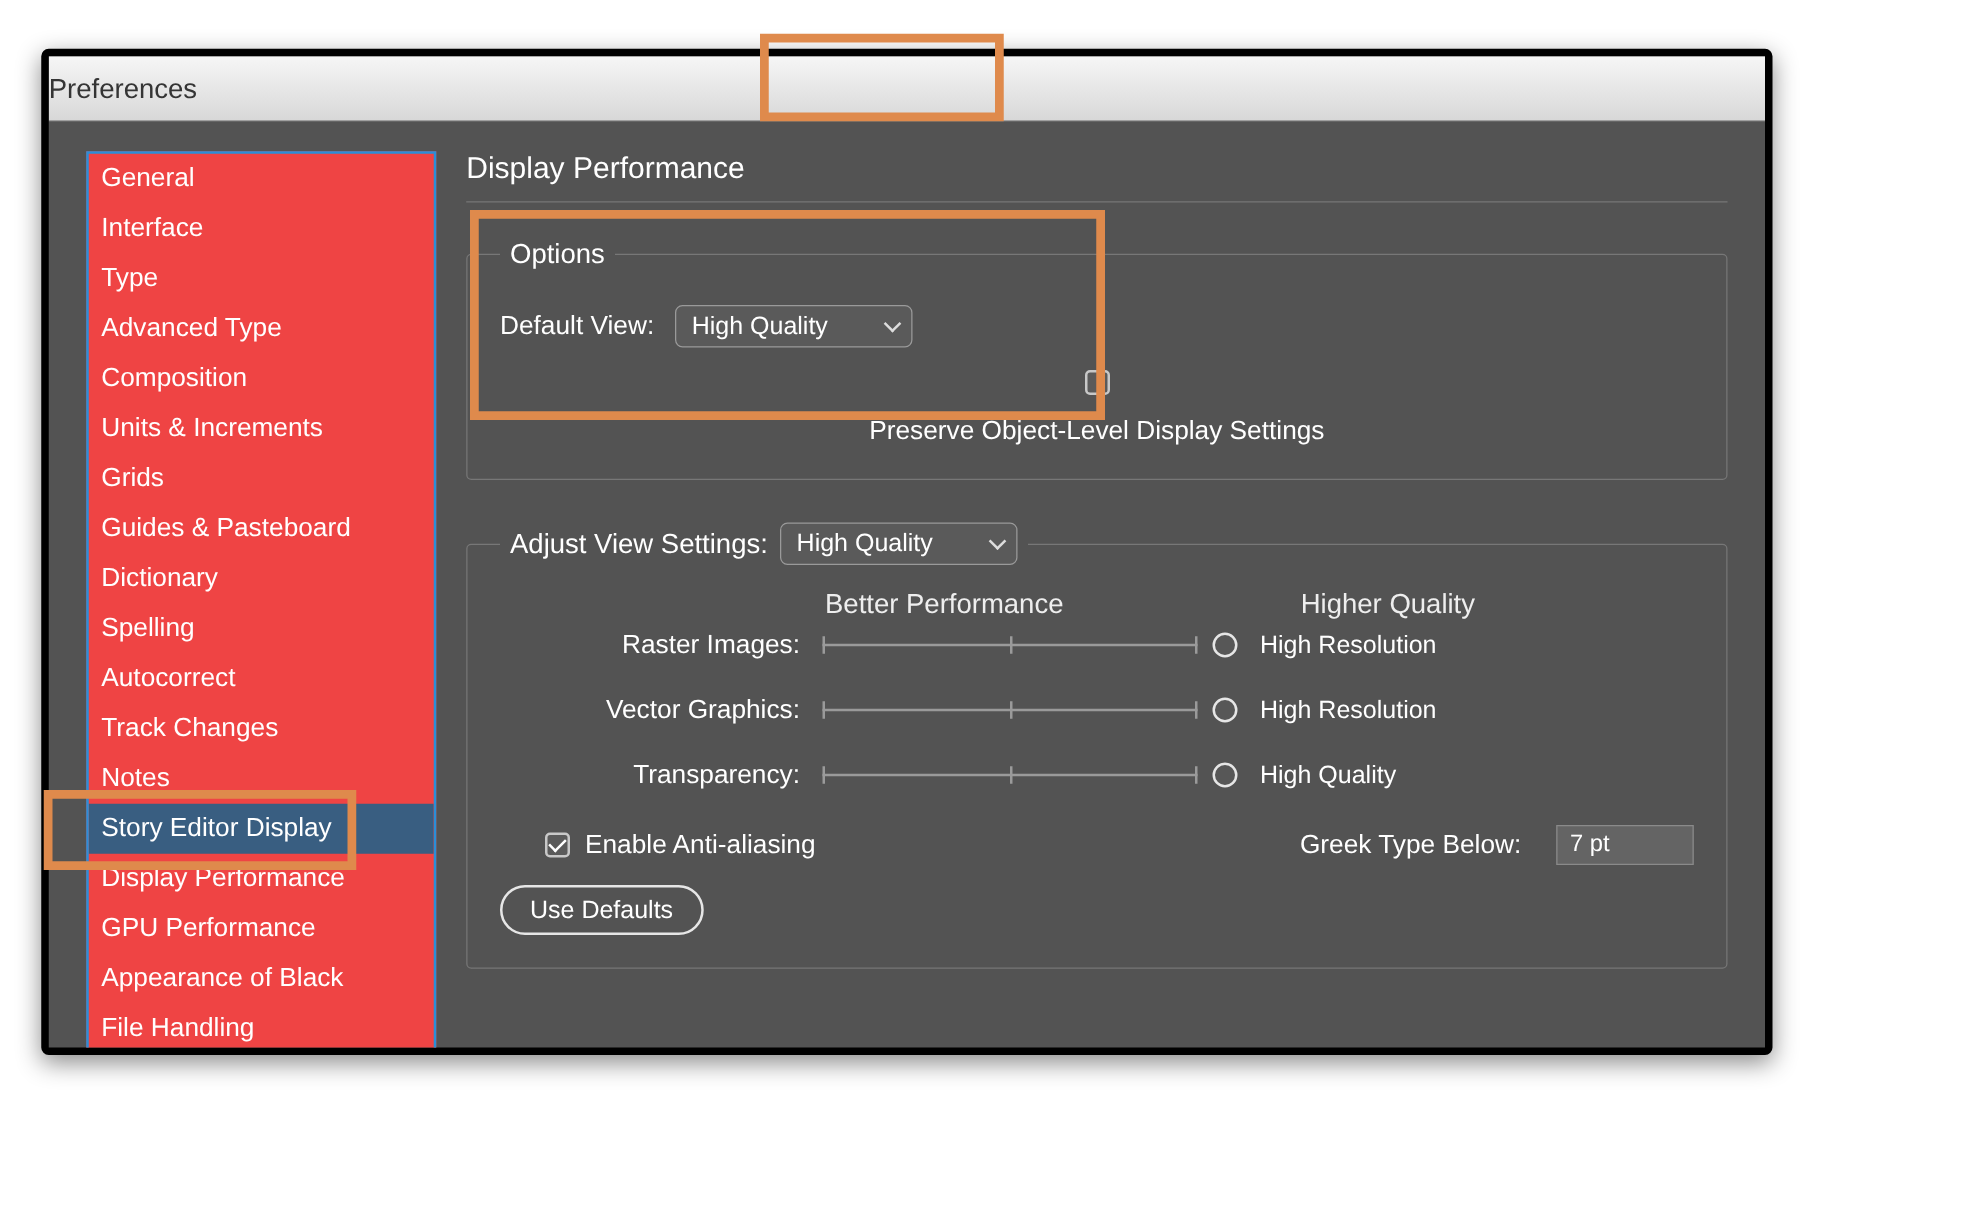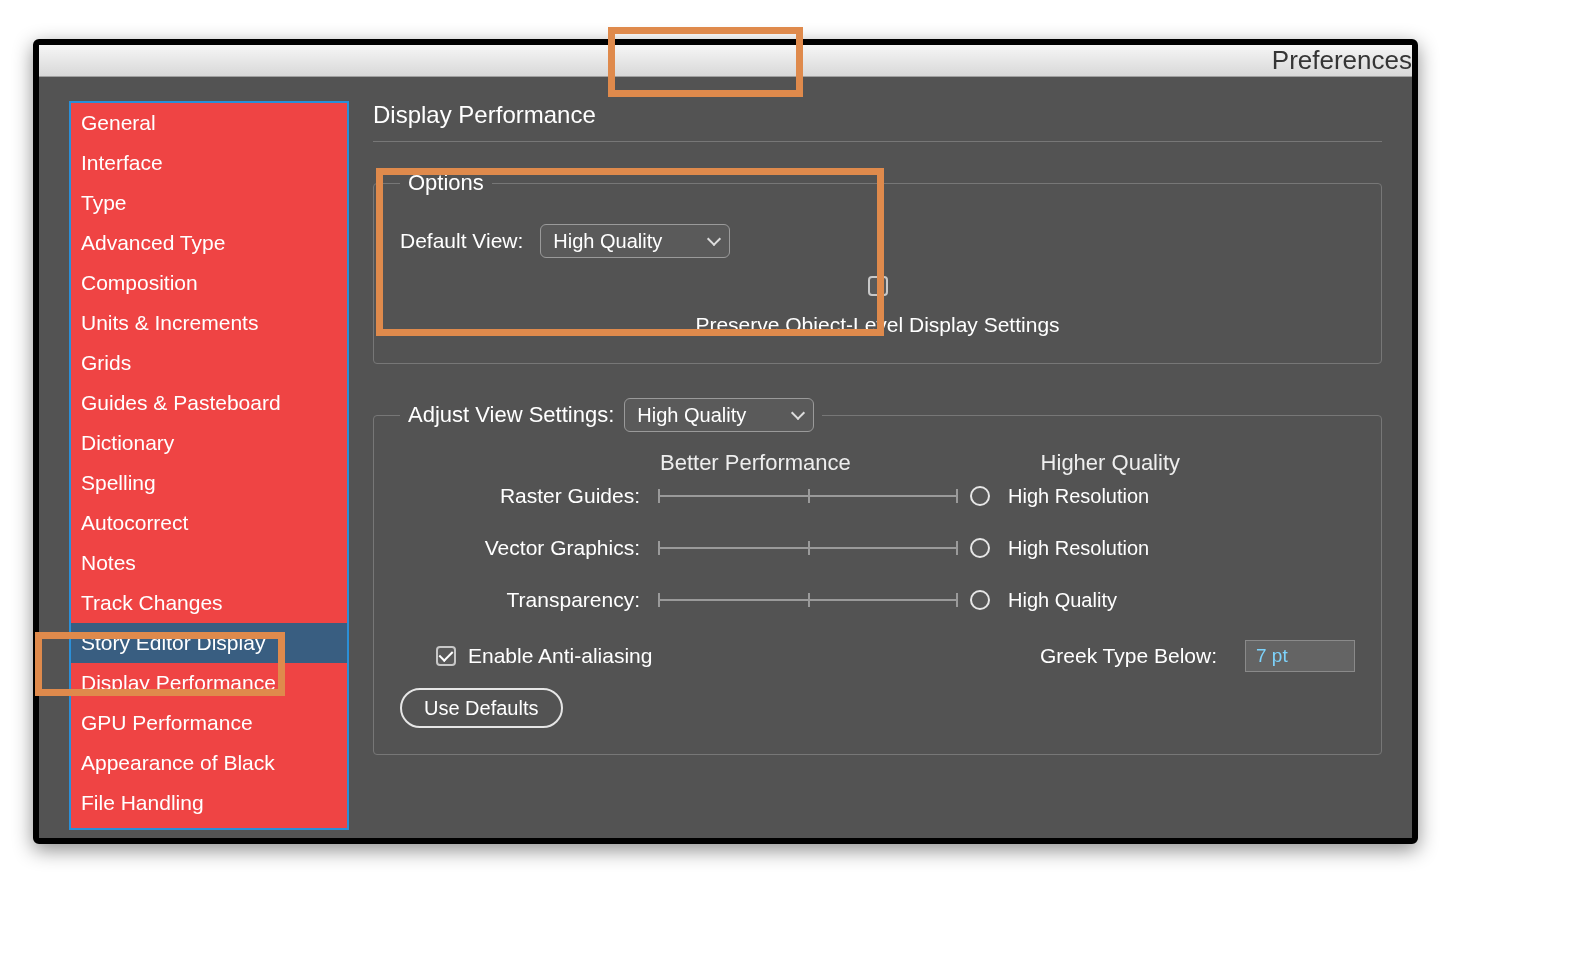--- a/index.html
+++ b/index.html
@@ -11,28 +11,28 @@
     top: 39px;
     width: 1385px;
     height: 805px;
     background: #535353;
     border: 6px solid #000;
     border-radius: 6px;
     box-shadow: 0 6px 20px rgba(0,0,0,0.45);
     overflow: hidden;
   }
   .titlebar {
-    height: 32px;
+    height: 52px;
     background: linear-gradient(#f6f6f6, #d8d8d8);
     border-bottom: 1px solid #a0a0a0;
     display: flex;
     align-items: center;
-    justify-content: flex-end;
+    justify-content: flex-start;
     color: #353535;
-    font-size: 26px;
+    font-size: 22px;
   }
   .body {
     display: flex;
     height: calc(100% - 40px);
     padding: 24px 30px 0 30px;
     gap: 24px;
     color: #ffffff;
     font-size: 21px;
   }
   .sidebar {
@@ -179,21 +179,21 @@
     justify-content: space-between;
     margin-top: 4px;
     margin-left: 36px;
   }
   .ck-row { display: flex; align-items: center; gap: 12px; font-size: 21px; }
   .greek-row { display: flex; align-items: center; gap: 28px; font-size: 21px; }
   .text-input {
     width: 110px; height: 32px;
     background: #646464;
     border: 1px solid #8a8a8a;
-    color: #7dd3fc;
+    color: #ffffff;
     padding: 0 10px;
     font-size: 19px;
   }
   .pill-button {
     margin-top: 16px;
     display: inline-flex;
     align-items: center;
     height: 40px;
     padding: 0 22px;
     border: 2px solid #e6e6e6;
@@ -227,22 +227,22 @@
         <div class="sidebar-item">Interface</div>
         <div class="sidebar-item">Type</div>
         <div class="sidebar-item">Advanced Type</div>
         <div class="sidebar-item">Composition</div>
         <div class="sidebar-item">Units &amp; Increments</div>
         <div class="sidebar-item">Grids</div>
         <div class="sidebar-item">Guides &amp; Pasteboard</div>
         <div class="sidebar-item">Dictionary</div>
         <div class="sidebar-item">Spelling</div>
         <div class="sidebar-item">Autocorrect</div>
+        <div class="sidebar-item">Track Changes</div>
         <div class="sidebar-item">Notes</div>
-        <div class="sidebar-item">Track Changes</div>
         <div class="sidebar-item selected">Story Editor Display</div>
         <div class="sidebar-item">Display Performance</div>
         <div class="sidebar-item">GPU Performance</div>
         <div class="sidebar-item">Appearance of Black</div>
         <div class="sidebar-item">File Handling</div>
       </div>
 
     <div class="main">
       <div class="page-title">Display Performance</div>
 
@@ -272,21 +272,21 @@
           </span>
         </legend>
 
         <div class="axis-labels">
           <span>Better Performance</span>
           <span>Higher Quality</span>
         </div>
 
         <div id="sliders">
             <div class="slider-row">
-              <span class="slider-label">Raster Guides:</span>
+              <span class="slider-label">Raster Images:</span>
               <span class="slider-track">
                 <span class="tick"></span>
               </span>
               <span class="radio-knob"></span>
               <span class="slider-value">High Resolution</span>
             </div>
             <div class="slider-row">
               <span class="slider-label">Vector Graphics:</span>
               <span class="slider-track">
                 <span class="tick"></span>

